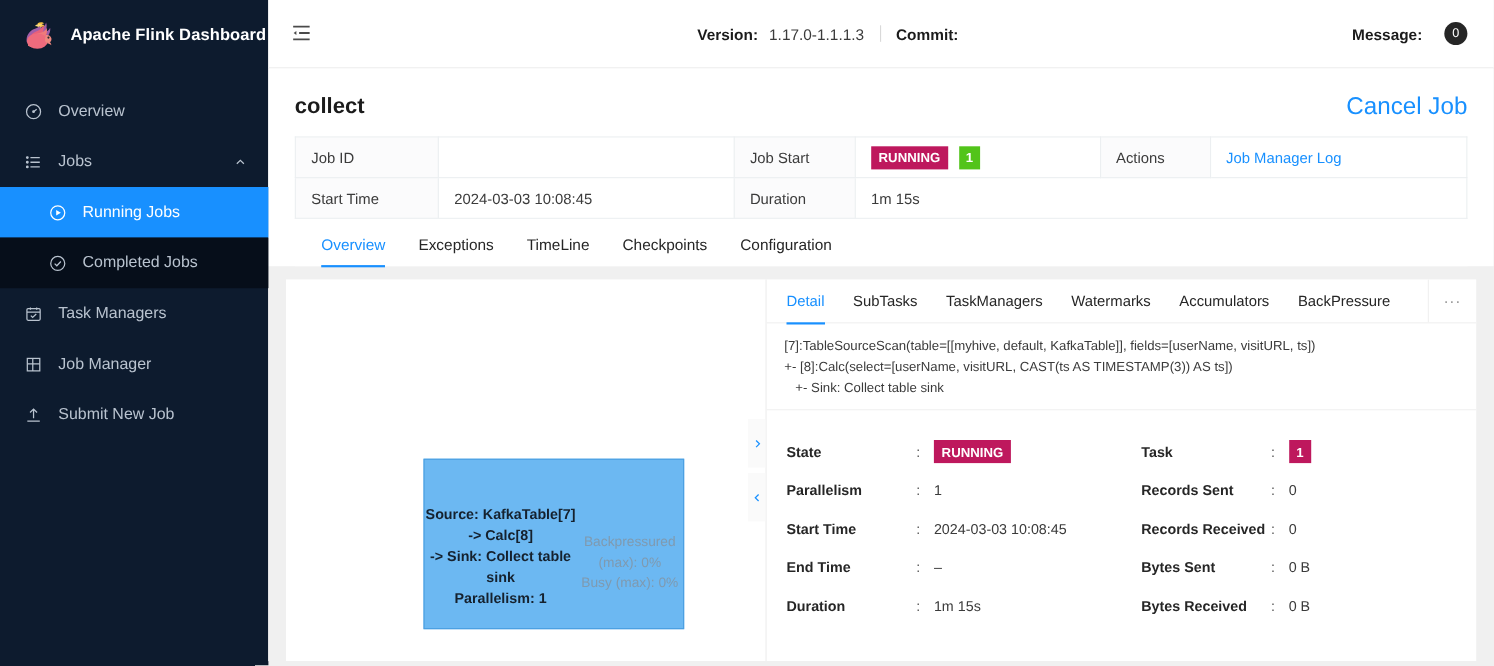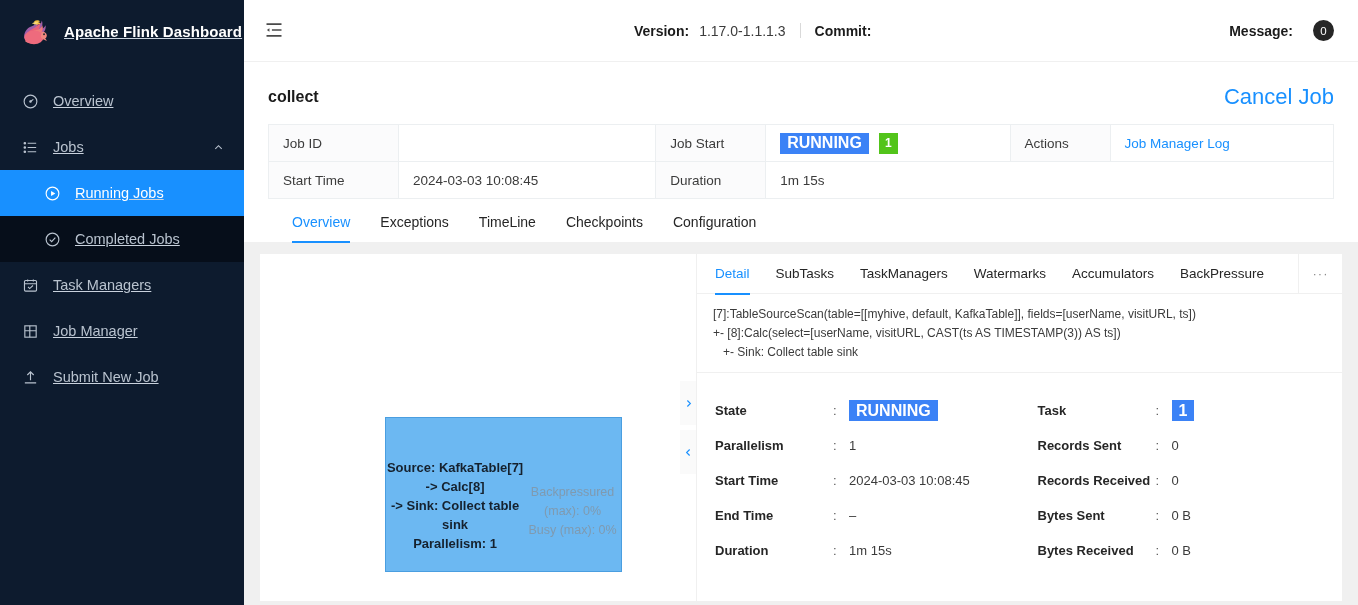--- a/index.html
+++ b/index.html
@@ -9,21 +9,21 @@
     background: #f0f0f0;
     overflow: hidden;
   }
   .app { display: flex; width: 1358px; height: 605px; }
 
   
   .sidebar {
     width: 244px; min-width: 244px; height: 605px;
     background: #0d1b2e;
     color: #c9d2dd;
-    display: flex; flex-direction: column; text-decoration: underline;
+    display: flex; flex-direction: column;
   }
   .brand {
     height: 62px; display: flex; align-items: center;
     padding-left: 18px; gap: 12px;
   }
   .brand-logo { width: 34px; height: 34px; flex: none; }
   .brand-title {
     font-size: 15px; font-weight: bold; color: #ffffff;
     letter-spacing: .1px;
   }
@@ -61,34 +61,34 @@
     display: flex; align-items: center; justify-content: center;
   }
 
   
   .content { flex: 1; background: #f0f0f0; display: flex; flex-direction: column; overflow: hidden; }
   .jobcard { background: #ffffff; padding: 0 24px; }
   .job-title-row {
     display: flex; align-items: center; justify-content: space-between;
     padding: 22px 0 14px 0;
   }
-  .job-title { font-size: 16px; font-weight: bold; color: #1b1b1b; }
+  .job-title { font-size: 20px; font-weight: bold; color: #1b1b1b; }
   .cancel-job { font-size: 22px; color: #1890ff; cursor: pointer; }
 
   .infotable { width: 100%; border-collapse: collapse; border: 1px solid #eceff1; }
   .infotable td {
     border: 1px solid #eceff1; height: 37px; padding: 0 14px;
     font-size: 13.5px; color: #3b3b3b; vertical-align: middle;
   }
   .infotable td.k { width: 130px; background: #fbfbfc; }
   .infotable td.k2 { width: 110px; background: #fbfbfc; }
   .infotable td.k3 { width: 100px; background: #fbfbfc; }
   .badge-green {
     display: inline-flex; align-items: center; justify-content: center;
-    background: #3b82f6; color: #fff; font-size: 16px; font-weight: bold;
+    background: #be185d; color: #fff; font-size: 12px; font-weight: bold;
     height: 21px; padding: 0 7px; vertical-align: middle;
   }
   .badge-num {
     display: inline-flex; align-items: center; justify-content: center;
     background: #52c41a; color: #fff; font-size: 12px; font-weight: bold;
     height: 21px; min-width: 19px; padding: 0 5px; margin-left: 10px;
     vertical-align: middle;
   }
   .link { color: #1890ff; cursor: pointer; }
 

